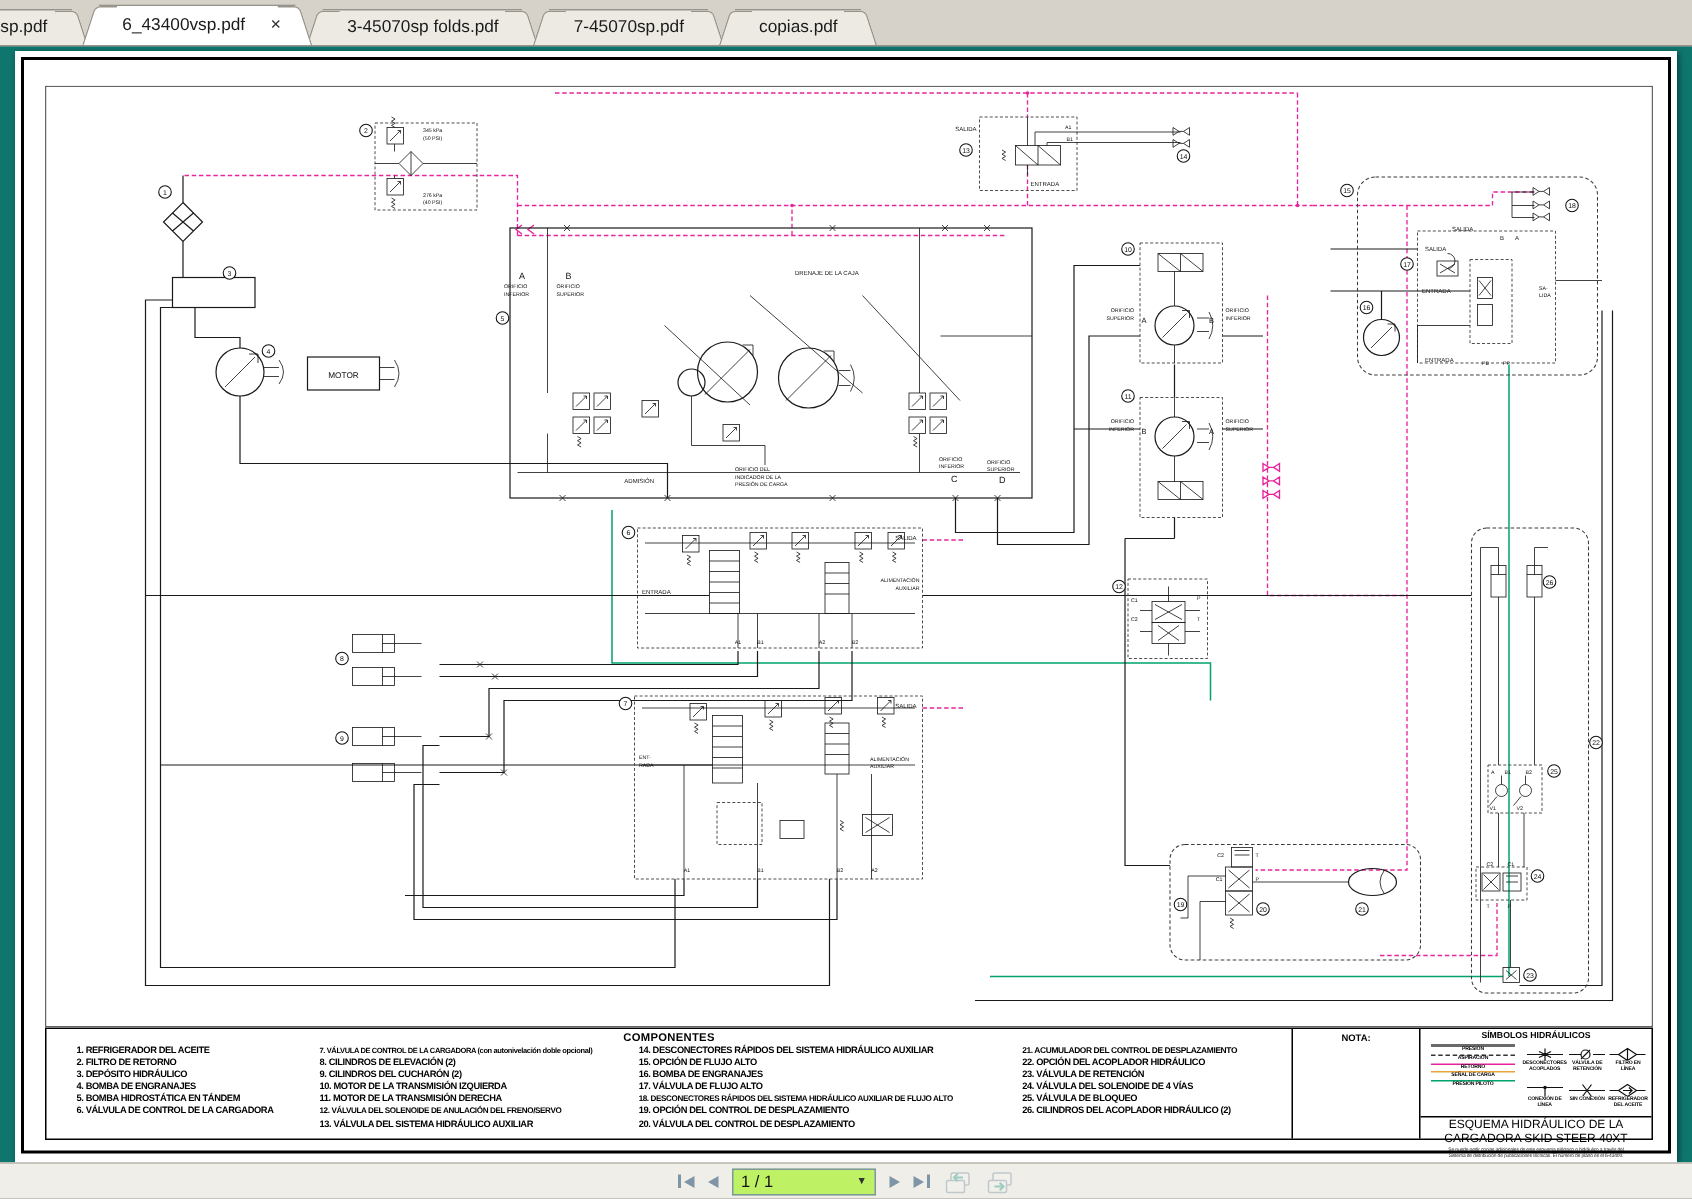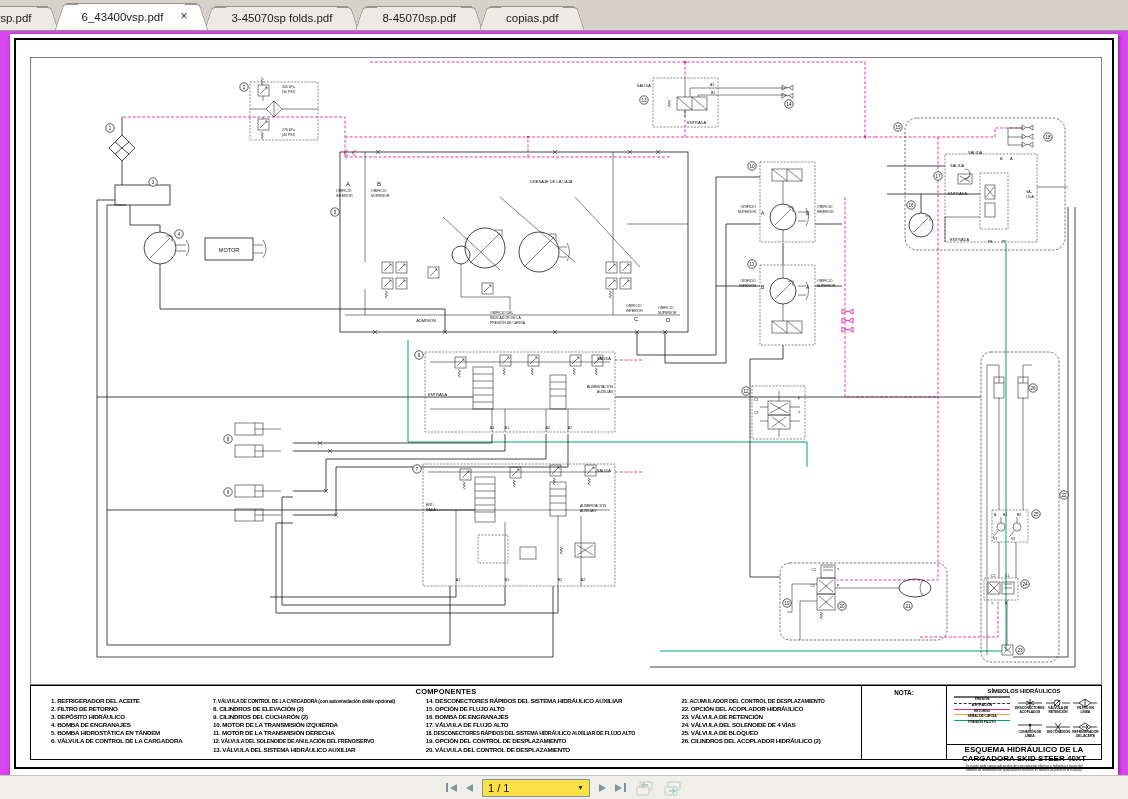--- a/index.html
+++ b/index.html
@@ -7,21 +7,21 @@
 
 .tabbar{position:absolute;top:0;left:0;right:0;height:31px;background:#d6d2c9;display:flex;align-items:flex-end;border-bottom:1px solid #98948c;overflow:hidden}
 .tab{position:relative;height:24px;background:#eceae3;border-top:1px solid #98948c;padding:5px 16px 0;font-size:11.5px;color:#1b1b1b;white-space:nowrap;margin:0 9px;z-index:1}
 .tab::before,.tab::after{content:"";position:absolute;top:0;bottom:0;width:14px;background:inherit;z-index:-1}
 .tab::before{left:-7px;transform:skewX(-18deg);border-left:1px solid #98948c;border-top:1px solid #98948c;border-top-left-radius:4px}
 .tab::after{right:-7px;transform:skewX(18deg);border-right:1px solid #98948c;border-top:1px solid #98948c;border-top-right-radius:4px}
 .tab.active{background:#fff;height:27px;padding-top:7px;z-index:3;padding-right:34px}
 .tab.first{margin-left:-26px}
 .tab .close{position:absolute;right:10px;top:6px;font-size:12px;color:#333;line-height:12px;cursor:default}
 
-.canvas{position:absolute;top:31px;left:0;right:0;bottom:24px;background:#d946ef}
+.canvas{position:absolute;top:31px;left:0;right:0;bottom:24px;background:#0f766e}
 .page{position:absolute;left:10px;top:3px;width:1108px;height:741px;background:#fff;box-shadow:1px 1px 4px rgba(0,0,0,.45)}
 .frame{position:absolute;left:4px;top:4px;right:4px;bottom:6px;border:2px solid #000}
 svg.schem{position:absolute;left:20px;top:23px}
 
 .k{stroke:#1a1a1a;fill:none;stroke-width:.8}
 .kt{stroke:#1a1a1a;fill:none;stroke-width:.55}
 .db{stroke:#3a3a3a;fill:none;stroke-width:.6;stroke-dasharray:2 1.4}
 .rb{stroke:#3a3a3a;fill:none;stroke-width:.7;stroke-dasharray:2.4 1.6}
 .pk{stroke:#e8249c;fill:none;stroke-width:.9;stroke-dasharray:3 1.8}
 .pks{stroke:#e8249c;fill:none;stroke-width:.9}
@@ -48,43 +48,43 @@
 .ll-s.l0{border-top-color:#6a6a6a}
 .ll-s.l1{border-top-style:dashed;border-top-color:#333;border-top-width:1.6px}
 .ll-s.l2{border-top-color:#e8249c;border-top-width:1.6px}
 .ll-s.l3{border-top-color:#e8a33d;border-top-width:1.6px}
 .ll-s.l4{border-top-color:#00a36a;border-top-width:1.6px}
 .ll-t{font-size:3.4px;line-height:3.8px;font-weight:bold;letter-spacing:-.1px}
 .sgrid{flex:1;display:grid;grid-template-columns:1fr 1fr 1fr;grid-auto-rows:24px;padding-left:3px}
 .scell{text-align:center;font-size:3.4px;line-height:3.8px;font-weight:bold;letter-spacing:-.1px}
 .scell svg{display:block;margin:2px auto 0}
 .tblock{border-top:1px solid #000;text-align:center;padding-top:1px;height:27px}
-.tb-main{font-size:8px;font-weight:bold;line-height:8.8px}
+.tb-main{font-size:8px;font-weight:normal;line-height:8.8px}
 .tb-fine{font-size:3.3px;line-height:3.8px;letter-spacing:-.1px;margin-top:1px;color:#222}
 
 .statusbar{position:absolute;left:0;right:0;bottom:0;height:24px;background:#f0eee8;border-top:1px solid #c6c2ba;display:flex;align-items:center;justify-content:center;gap:9px}
 .nav{display:flex;align-items:center;gap:2px;cursor:default}
 .tl{width:0;height:0;border-top:4.5px solid transparent;border-bottom:4.5px solid transparent;border-right:7px solid #7e95a6}
 .tr{width:0;height:0;border-top:4.5px solid transparent;border-bottom:4.5px solid transparent;border-left:7px solid #7e95a6}
 .bar{width:2px;height:9px;background:#7e95a6}
-.pgbox{width:108px;height:18px;border:1px solid #7e95a6;background:#fde047;font-size:11px;display:flex;align-items:center;padding:0 5px;color:#111}
+.pgbox{width:96px;height:18px;border:1px solid #7e95a6;background:#bef264;font-size:11px;display:flex;align-items:center;padding:0 5px;color:#111}
 .pgbox .caret{margin-left:auto;font-size:7px;color:#333}
 .vbtn{opacity:.85}
 </style>
 </head>
 <body>
 
 <div class="tabbar">
   <div class="tab first"><span>0rsp.pdf</span></div>
   <div class="tab active">
     <span>6_43400vsp.pdf</span>
     <span class="close">×</span>
   </div>
   <div class="tab"><span>3-45070sp folds.pdf</span></div>
-  <div class="tab"><span>8-45070sp.pdf</span></div>
+  <div class="tab"><span>7-45070sp.pdf</span></div>
   <div class="tab"><span>copias.pdf</span></div>
 </div>
 
 <div class="canvas">
 <div class="page">
 <div class="frame"></div>
 
 <svg class="schem" width="1072" height="628" viewBox="0 0 1072 628">
 <defs>
   <g id="xx" class="kt">

